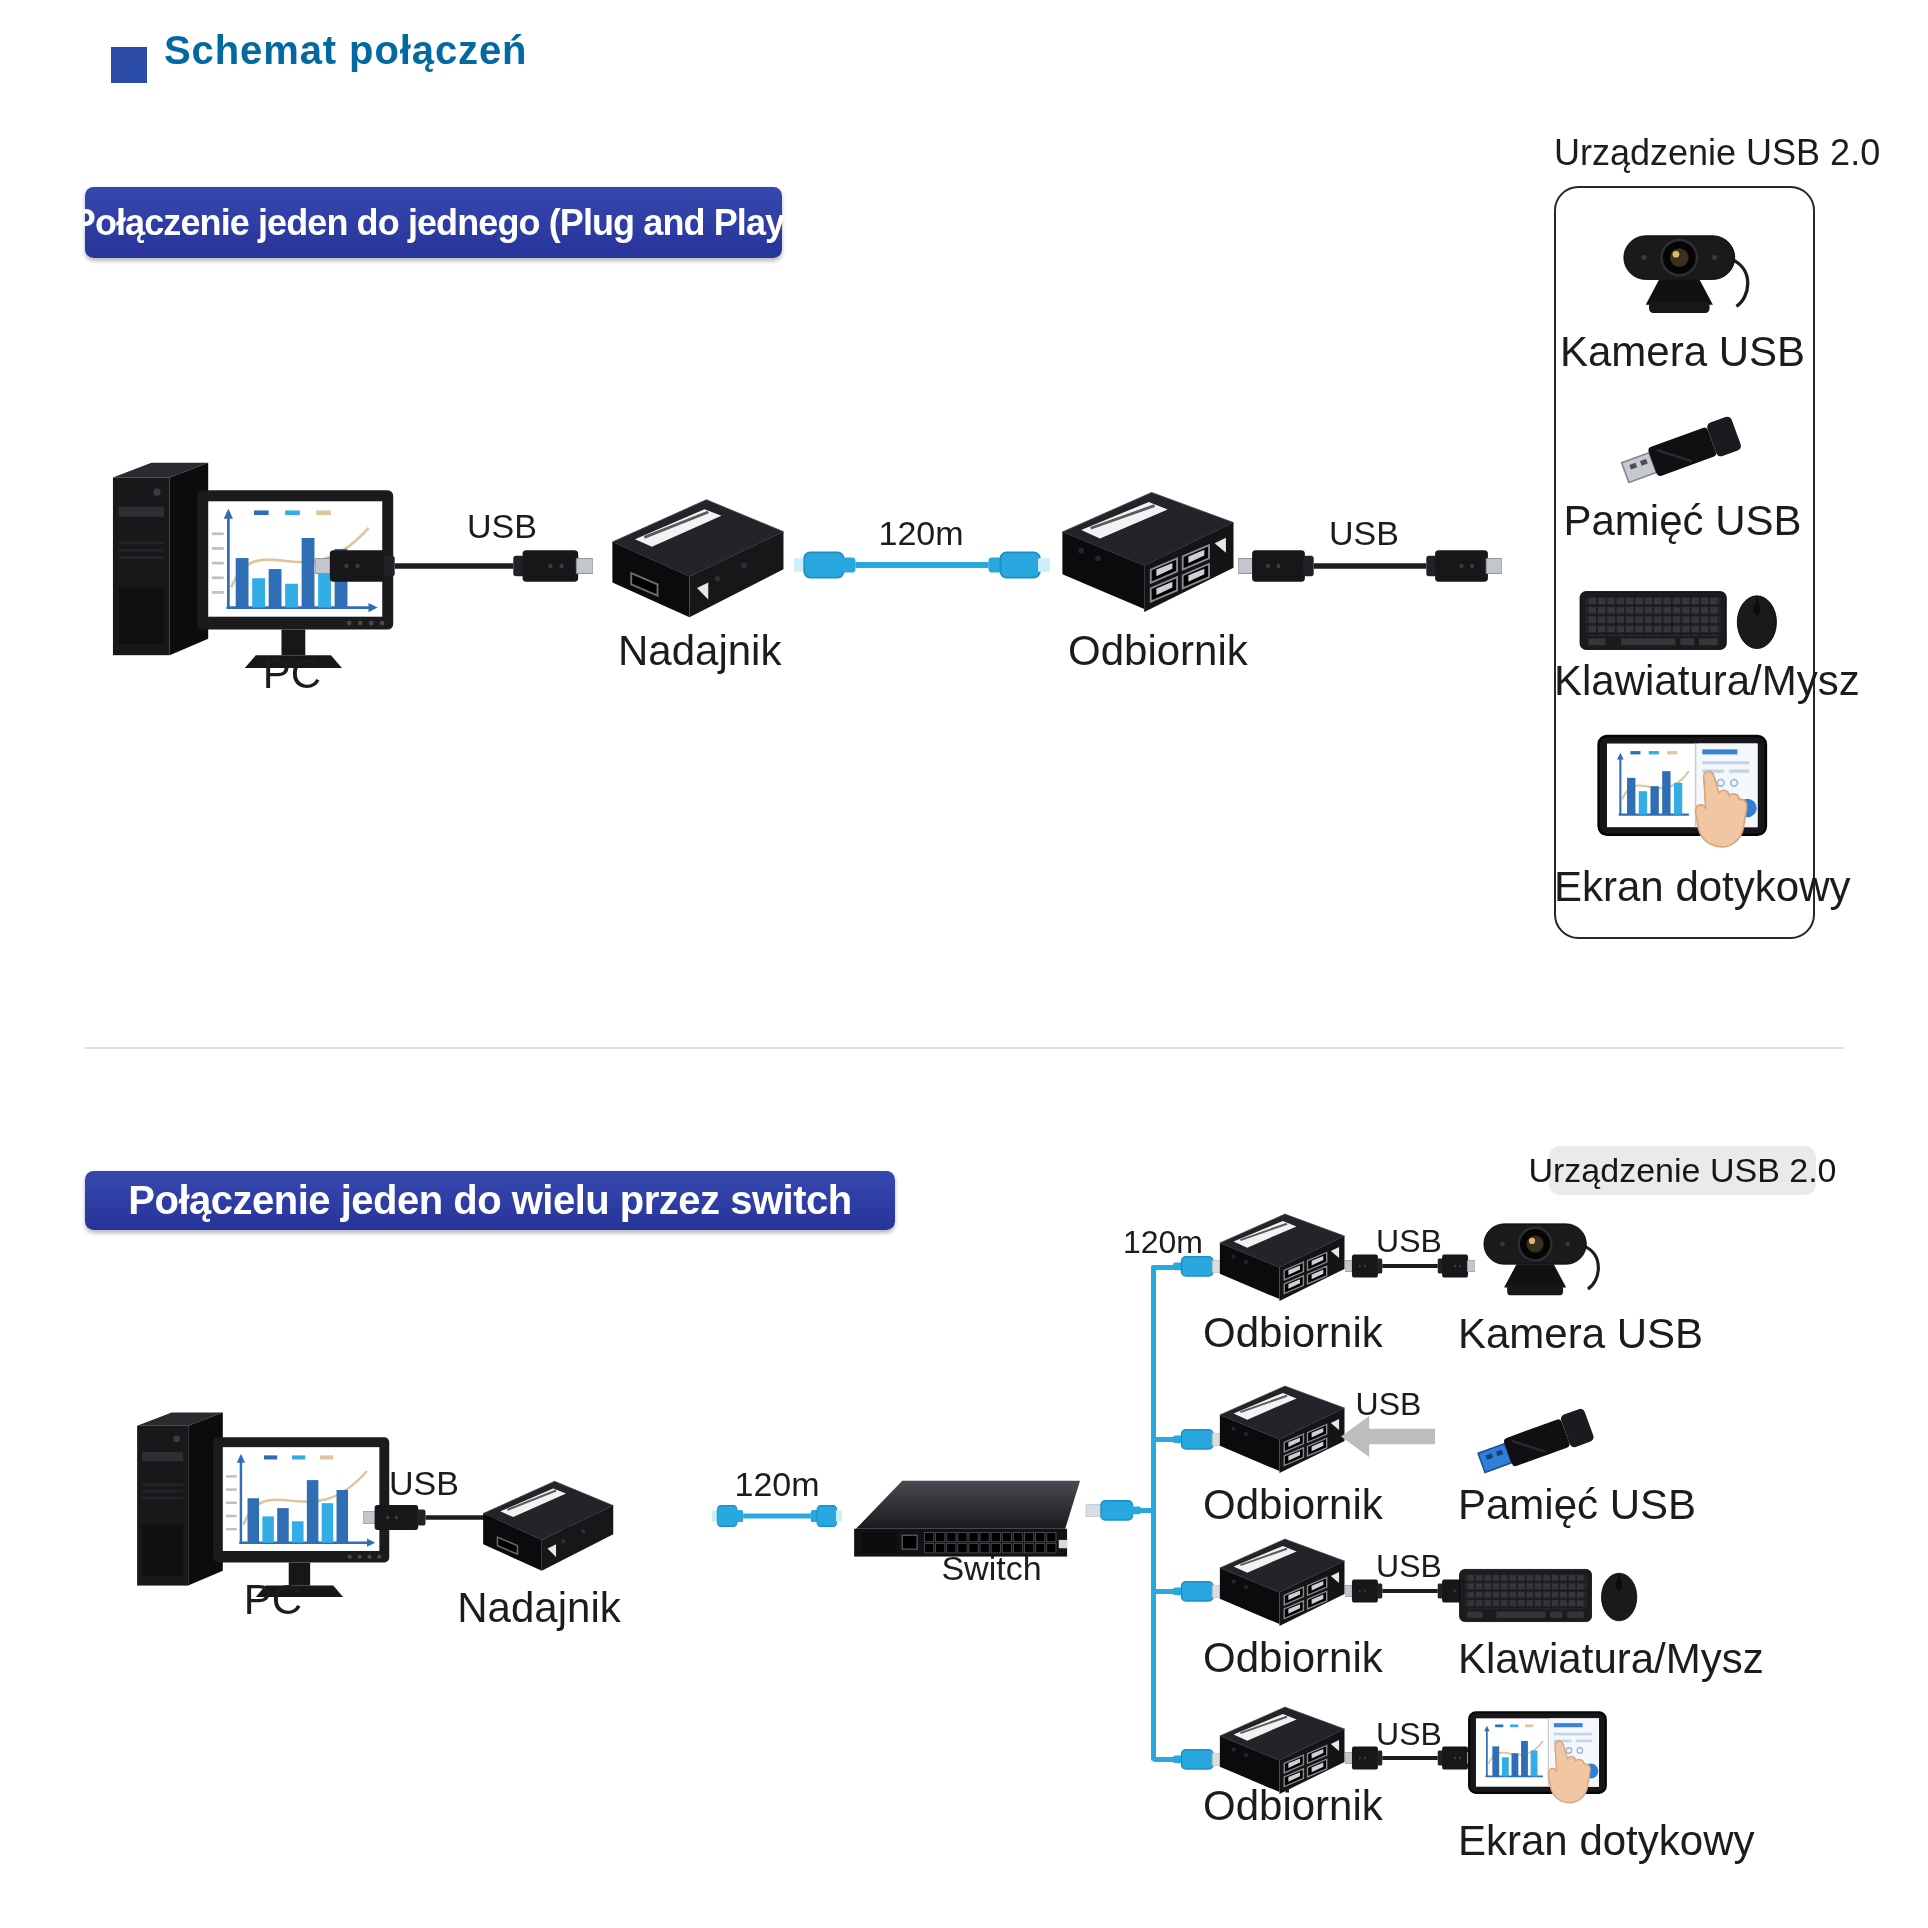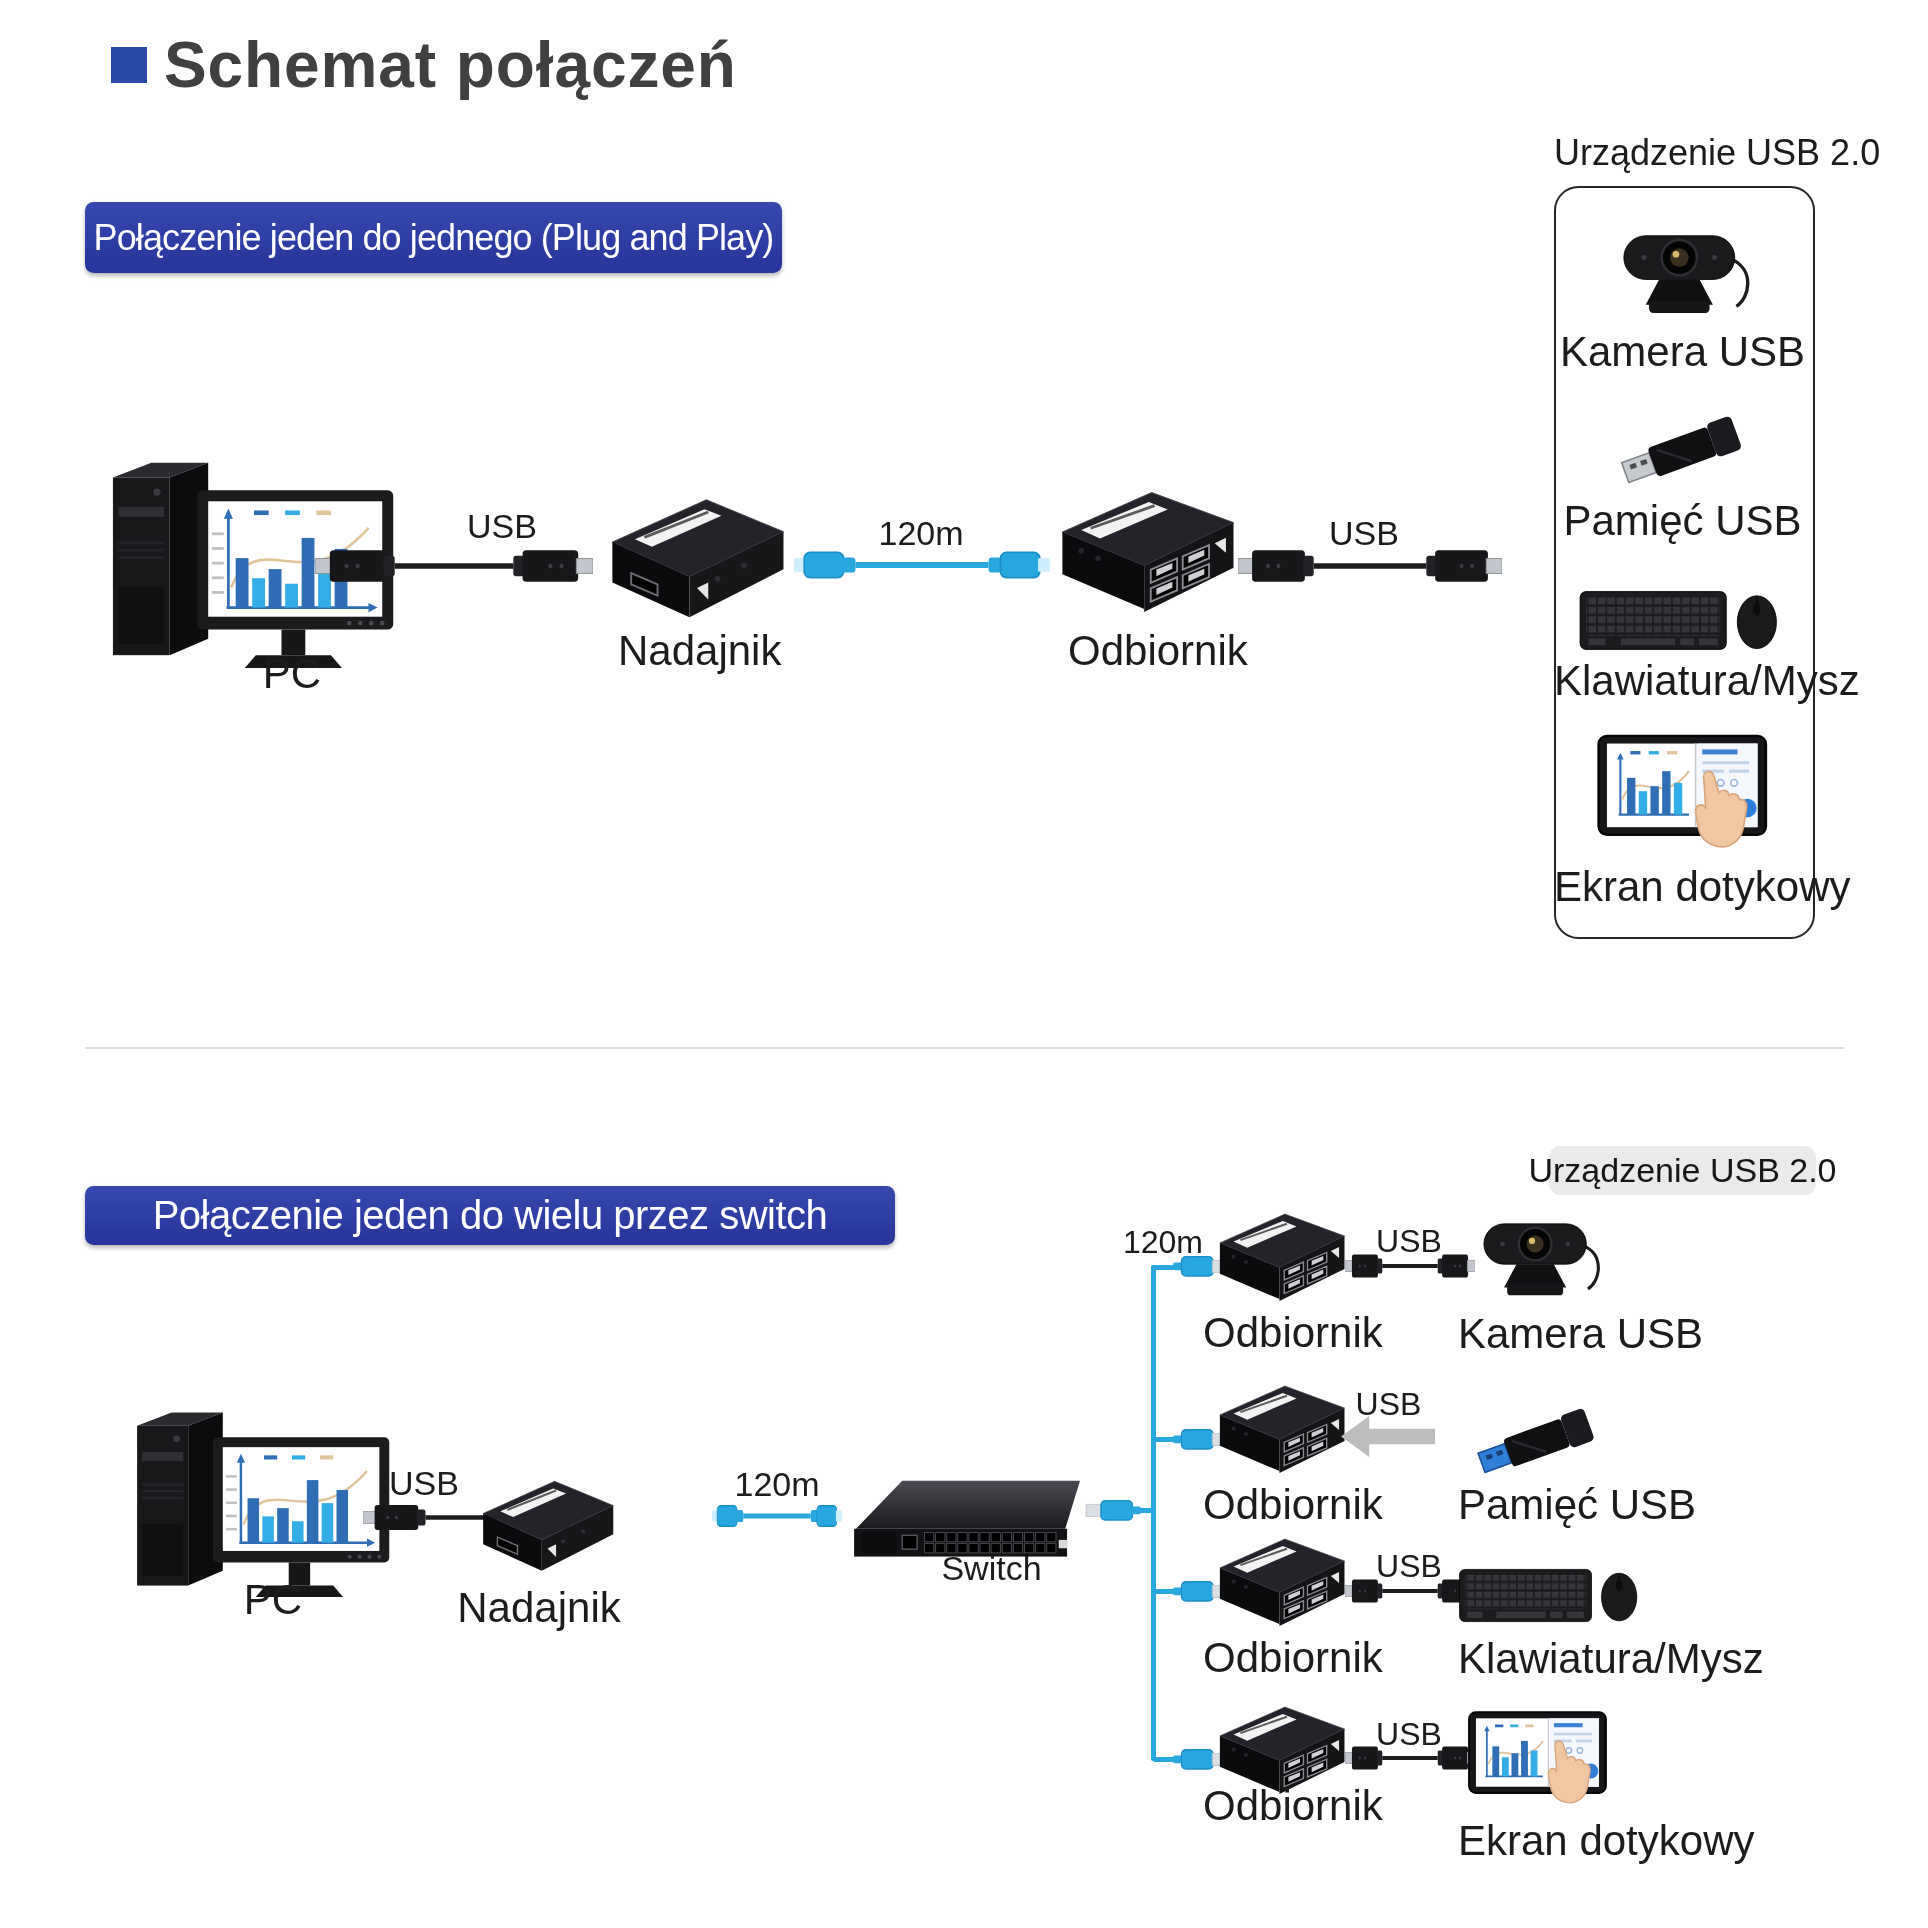--- a/index.html
+++ b/index.html
@@ -1,23 +1,23 @@
 <!DOCTYPE html>
 <html style="font-size:15px"><head>
 <meta charset="utf-8">
 <style>
   html,body{margin:0;padding:0;background:#fff;}
   .canvas{position:relative;width:1928px;height:1928px;background:#ffffff;
           font-family:"Liberation Sans",sans-serif;overflow:hidden;}
   .lbl{position:absolute;color:#1c1c1c;font-size:42px;text-align:center;white-space:nowrap;}
-  .h1{position:absolute;color:#404040;font-size:64px;font-weight:800;letter-spacing:0.9px;white-space:nowrap;}
+  .h1{position:absolute;color:#0369a1;font-size:40px;font-weight:800;letter-spacing:0.9px;white-space:nowrap;}
   .sq{position:absolute;background:#2a4aa8;}
   .banner{position:absolute;background:linear-gradient(180deg,#3648ae,#27349a);color:#fff;
-          font-weight:normal;border-radius:8.5px;display:flex;align-items:center;justify-content:center;
-          box-shadow:0 2.8px 4.7px rgba(0,0,0,.28);white-space:nowrap;margin-top:15px;}
+          font-weight:bold;border-radius:8.5px;display:flex;align-items:center;justify-content:center;
+          box-shadow:0 2.8px 4.7px rgba(0,0,0,.28);white-space:nowrap;}
   .banner1{font-size:36px;letter-spacing:-0.9px;}
   .banner2{font-size:40px;letter-spacing:-0.5px;}
   .panel{position:absolute;border:2.8px solid #262626;border-radius:24.5px;background:#fff;}
   .pill{position:absolute;background:#eaeaea;border-radius:11.3px;display:flex;align-items:center;
         justify-content:center;color:#161616;font-size:34px;white-space:nowrap;}
   .divider{position:absolute;background:#dedede;}
   .bluline{position:absolute;background:#29a8e0;border-radius:1.9px;}
   svg.icon{position:absolute;overflow:visible;}
 </style>
 </head>

